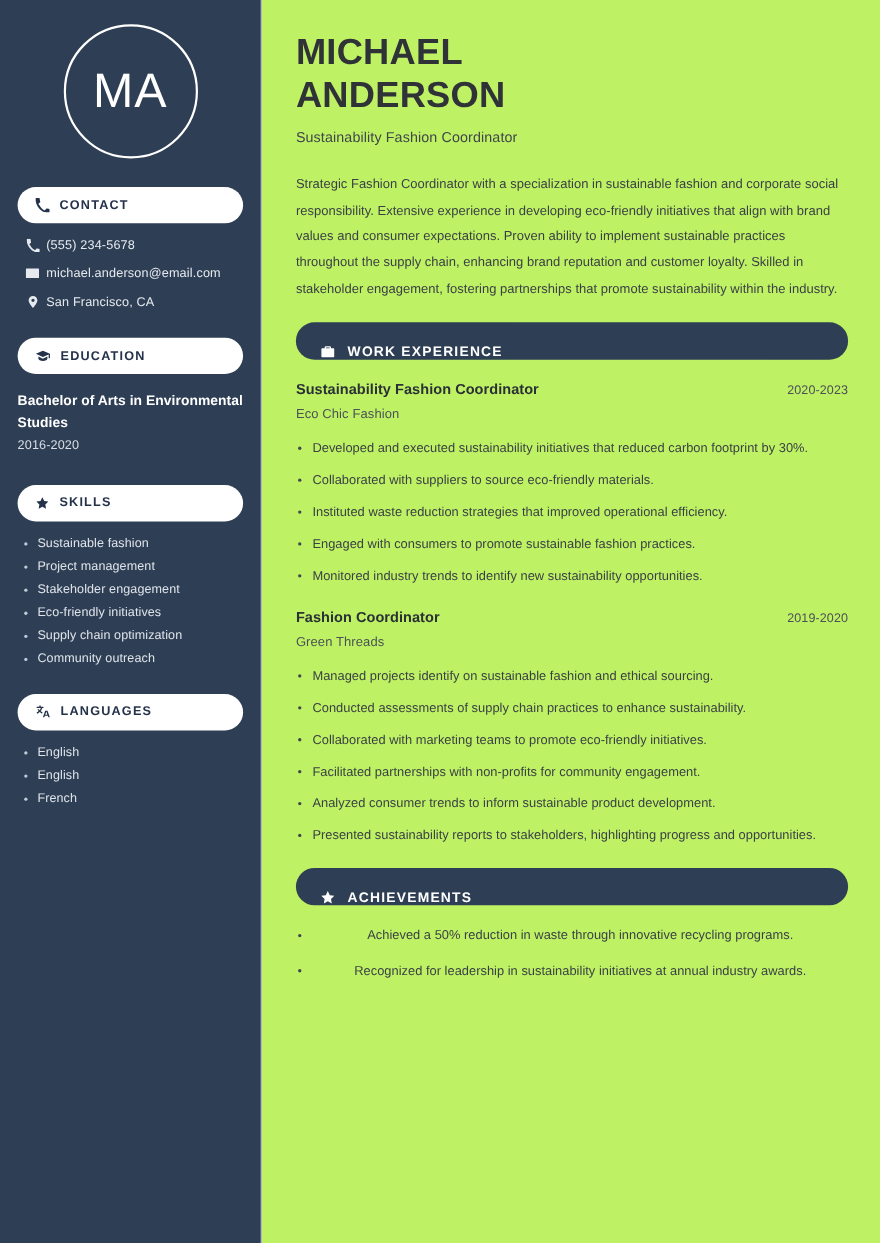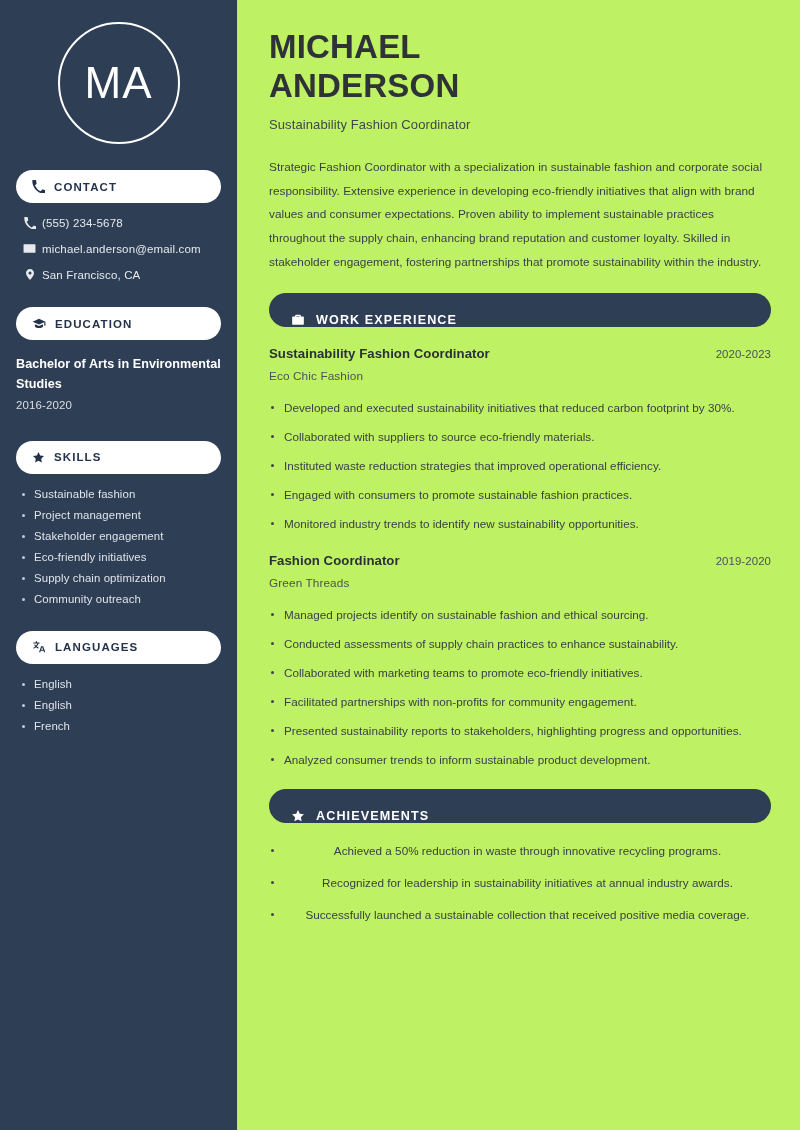--- a/index.html
+++ b/index.html
@@ -354,33 +354,32 @@
       <div class="job-head">
         <span class="job-title">Fashion Coordinator</span>
         <span class="job-dates">2019-2020</span>
       </div>
       <div class="job-company">Green Threads</div>
       <ul class="bullets">
         <li>Managed projects identify on sustainable fashion and ethical sourcing.</li>
         <li>Conducted assessments of supply chain practices to enhance sustainability.</li>
         <li>Collaborated with marketing teams to promote eco-friendly initiatives.</li>
         <li>Facilitated partnerships with non-profits for community engagement.</li>
+        <li>Analyzed consumer trends to inform sustainable product development.</li>
         <li>Presented sustainability reports to stakeholders, highlighting progress and opportunities.</li>
-        <li>Analyzed consumer trends to inform sustainable product development.</li>
       </ul>
     </div>
 
     <div class="section-bar">
       <span class="ic">
         <svg width="14" height="14" viewBox="0 0 24 24" fill="#ffffff">
             <path d="M12 1.8l3.1 6.4 7 1-5.1 4.9 1.2 7-6.2-3.3-6.2 3.3 1.2-7L1.9 9.2l7-1L12 1.8z"></path>
           </svg>
       </span>
       <span class="section-bar-label">ACHIEVEMENTS</span>
     </div>
     <ul class="bullets ach-list">
       <li>Achieved a 50% reduction in waste through innovative recycling programs.</li>
       <li>Recognized for leadership in sustainability initiatives at annual industry awards.</li>
-      <li>Successfully launched a sustainable collection that received positive media coverage.</li>
     </ul>
 
   </main>
 </div>
 
 </body></html>

